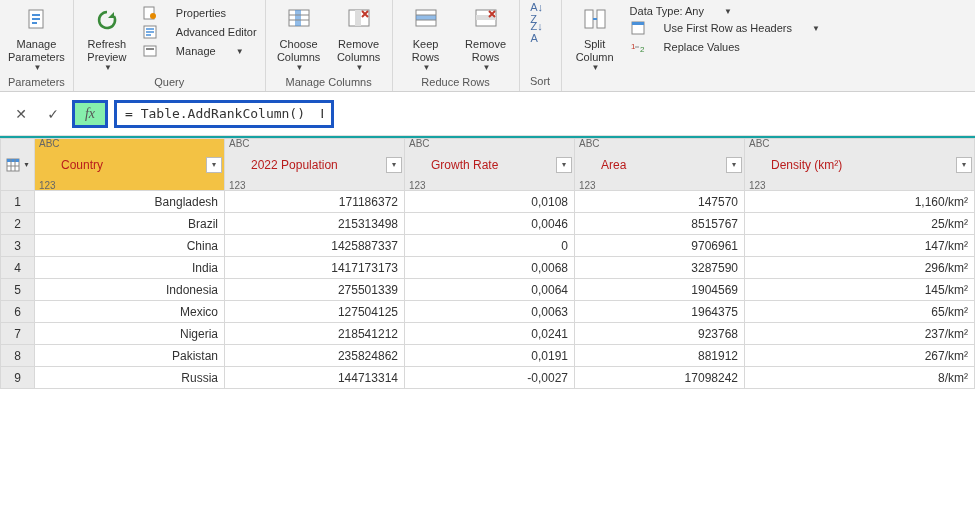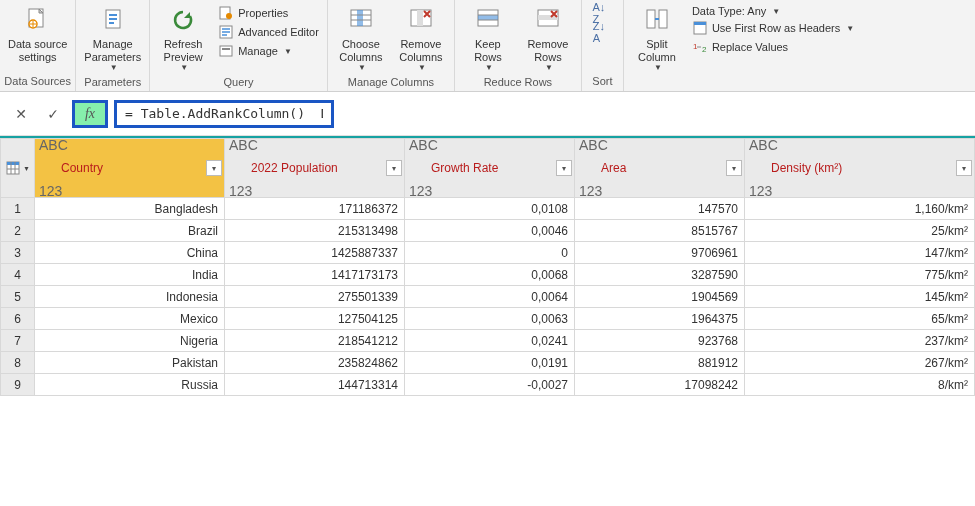--- a/index.html
+++ b/index.html
@@ -57,21 +57,21 @@
   }
   .rb-small-col {
     display: flex;
     flex-direction: column;
     gap: 1px;
     padding-top: 2px;
   }
   .rb-small {
     display: flex;
     align-items: center;
-    gap: 4px;
+    gap: 18px;
     padding: 1px 4px;
     font-size: 11px;
     cursor: pointer;
     white-space: nowrap;
   }
   .rb-small .sm-icon { width: 16px; height: 16px; display:flex; align-items:center; justify-content:center; }
   .dd-arrow { font-size: 8px; color: #444; margin-left: 2px; }
 
   
   .formula-bar {
@@ -140,21 +140,21 @@
   .hdr-inner {
     display:flex;
     align-items:center;
     height: 100%;
     padding: 0 2px 0 4px;
   }
   .hdr-first {
     background: #f3c244;
   }
   .type-icon {
-    font-size: 14px;
+    font-size: 10px;
     color: #666;
     width: 22px;
     line-height: 0.9;
     display:flex; flex-direction:column; align-items:flex-start;gap:33px;
   }
   .hdr-text { flex:1; color:#b91c1c; }
   .filter-btn {
     width: 16px; height: 16px;
     border: 1px solid #bbb;
     background: #fff;
@@ -191,37 +191,20 @@
   .col-pop { width: 180px; }
   .col-growth { width: 170px; }
   .col-area { width: 170px; }
   .col-density { width: auto; }
 </style>
 </head>
 <body>
 
 <div class="ribbon">
 
-  <div class="ribbon-group">
-    <div class="ribbon-group-content">
-      <div class="rb-btn">
-        <div class="big-icon">
-          <svg width="28" height="28" viewBox="0 0 28 28">
-              <rect x="5" y="3" width="14" height="18" fill="#fff" stroke="#888"></rect>
-              <path d="M15 3 L19 7 L15 7 Z" fill="#ccc" stroke="#888"></path>
-              <circle cx="9" cy="18" r="4" fill="#fff" stroke="#e68a00" stroke-width="1.5"></circle>
-              <path d="M9 15 v6 M6 18 h6" stroke="#e68a00" stroke-width="1"></path>
-            </svg>
-        </div>
-        <span style="white-space:pre-line">Data source
-settings</span>
-      </div>
-    </div>
-    <div class="ribbon-group-label">Data Sources</div>
-  </div>
 
   <div class="ribbon-group">
     <div class="ribbon-group-content">
       <div class="rb-btn">
         <div class="big-icon">
           <svg width="28" height="28" viewBox="0 0 28 28">
               <rect x="7" y="4" width="14" height="18" fill="#fff" stroke="#888"></rect>
               <rect x="10" y="8" width="8" height="2" fill="#4a90d9"></rect>
               <rect x="10" y="12" width="8" height="2" fill="#4a90d9"></rect>
               <rect x="10" y="16" width="5" height="2" fill="#4a90d9"></rect>
@@ -506,21 +489,21 @@
           <td class="td-num">0</td>
           <td class="td-num">9706961</td>
           <td class="td-text">147/km²</td>
         </tr>
         <tr>
           <td class="row-hdr">4</td>
           <td class="td-text">India</td>
           <td class="td-num">1417173173</td>
           <td class="td-num">0,0068</td>
           <td class="td-num">3287590</td>
-          <td class="td-text">775/km²</td>
+          <td class="td-text">296/km²</td>
         </tr>
         <tr>
           <td class="row-hdr">5</td>
           <td class="td-text">Indonesia</td>
           <td class="td-num">275501339</td>
           <td class="td-num">0,0064</td>
           <td class="td-num">1904569</td>
           <td class="td-text">145/km²</td>
         </tr>
         <tr>

